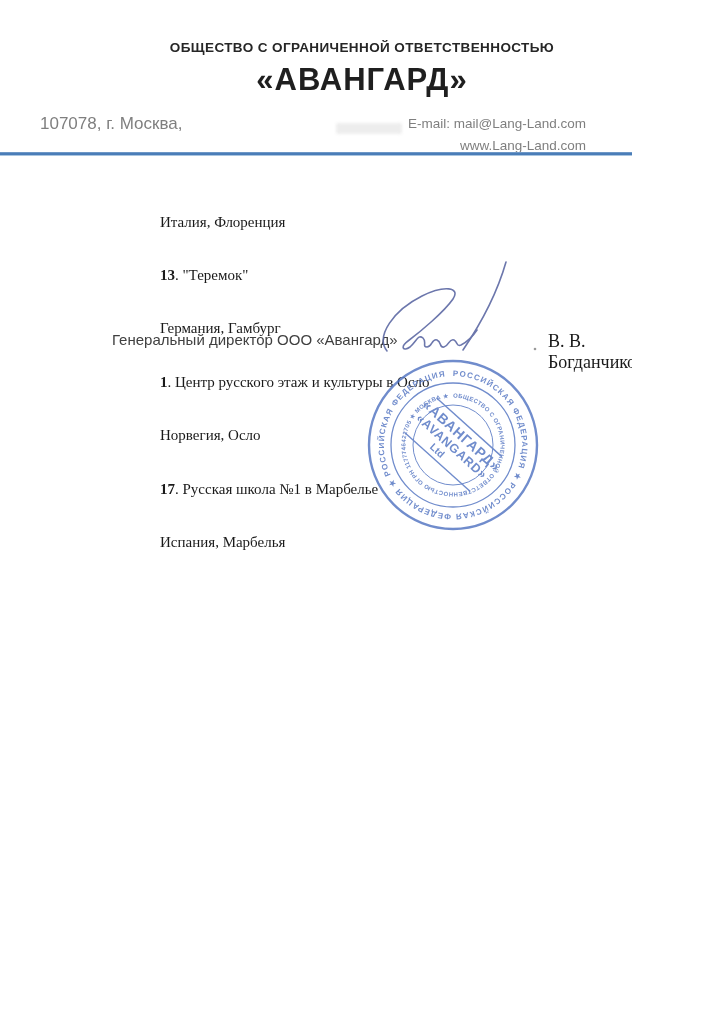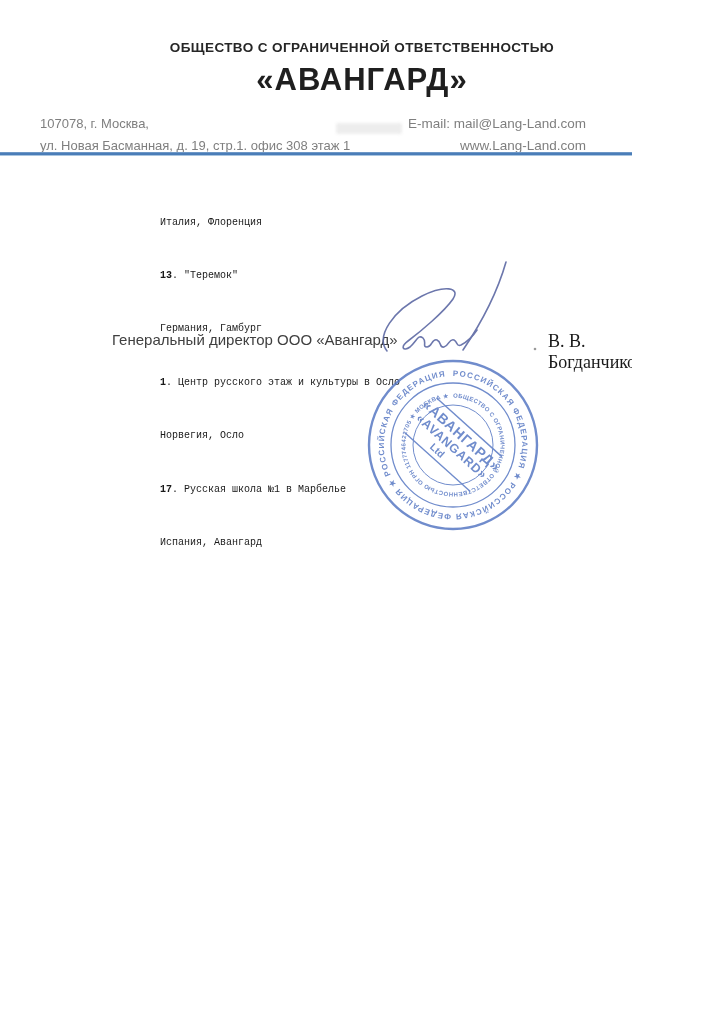--- a/index.html
+++ b/index.html
@@ -18,41 +18,41 @@
     color:#262626;
   }
   .company-name{
     position:absolute;left:0;top:62px;width:724px;
     text-align:center;
     font-size:31px;font-weight:bold;letter-spacing:1px;
     color:#1f1f1f;
   }
   .contact-left{
     position:absolute;left:40px;top:113px;
-    font-size:13px;line-height:21.5px;color:#7f7f7f;
+    font-size:17px;line-height:21.5px;color:#7f7f7f;
   }
   .contact-right{
     position:absolute;right:46px;top:113px;
     text-align:right;
     font-size:13.5px;line-height:21.5px;color:#7f7f7f;
   }
   .redaction-smudge{
     position:absolute;left:336px;top:123px;width:66px;height:11px;
     background:#e9e9e9;border-radius:2px;filter:blur(1.5px);opacity:.8;
   }
   .blue-rule{
     position:absolute;left:0;top:152px;width:724px;height:3px;
     background:#4a7db8;
     box-shadow:0 1px 0 #a9c5e0, inset 0 1px 0 #6d97c6;
   }
   
   .schools{
     position:absolute;left:160px;top:178px;
-    font-family:Liberation Mono, monospace;
-    font-size:10px;line-height:17.8px;color:#1a1a1a;
+    font-family:Liberation Serif, serif;
+    font-size:15px;line-height:17.8px;color:#1a1a1a;
     white-space:pre-wrap;
   }
   .schools .ln{display:block;}
   .ln-num{font-weight:bold;}
   .director-row-title{
     position:absolute;left:112px;top:331px;
     font-family:Liberation Sans, sans-serif;
     font-size:15px;color:#404040;text-align:right;
   }
   .director-row-name{
@@ -68,40 +68,39 @@
 </head>
 <body>
 
 <div class="page">
 
   <div class="org-type">ОБЩЕСТВО С ОГРАНИЧЕННОЙ ОТВЕТСТВЕННОСТЬЮ</div>
   <div class="company-name">«АВАНГАРД»</div>
 
   <div class="contact-left">
     <div>107078, г. Москва,</div>
-    <div>ул. Новая Басманная, д. 19, стр.1. офис 308 этаж 1</div>
   </div>
 
   <div class="redaction-smudge"></div>
 
   <div class="contact-right">
     <div>E-mail: mail@Lang-Land.com</div>
     <div>www.Lang-Land.com</div>
   </div>
 
   <div class="blue-rule"></div>
 
   <div class="schools">
     <span class="ln"><span class="ln-num"></span><span>Италия, Флоренция</span></span>
     <span class="ln"><span class="ln-num">13</span><span>. "Теремок"</span></span>
     <span class="ln"><span class="ln-num"></span><span>Германия, Гамбург</span></span>
     <span class="ln"><span class="ln-num">1</span><span>. Центр русского этаж и культуры в Осло</span></span>
     <span class="ln"><span class="ln-num"></span><span>Норвегия, Осло</span></span>
     <span class="ln"><span class="ln-num">17</span><span>. Русская школа №1 в Марбелье</span></span>
-    <span class="ln"><span class="ln-num"></span><span>Испания, Авангард</span></span>
+    <span class="ln"><span class="ln-num"></span><span>Испания, Марбелья</span></span>
   </div>
 
   <div class="director-row-title">Генеральный директор ООО «Авангард»</div>
   <div class="director-row-name">В. В. Богданчиков</div>
 
   <svg class="signature-svg" width="190" height="112" viewBox="0 0 190 112">
     <g fill="none" stroke="#5d69a4" stroke-width="1.6" stroke-linecap="round" opacity="0.9">
       <path d="M 146,14 C 138,42 122,74 103,102"></path>
       <path d="M 27,103 C 15,88 34,62 62,48 C 84,37 101,39 93,51
                C 84,64 60,84 48,93 C 40,99 43,104 50,99

